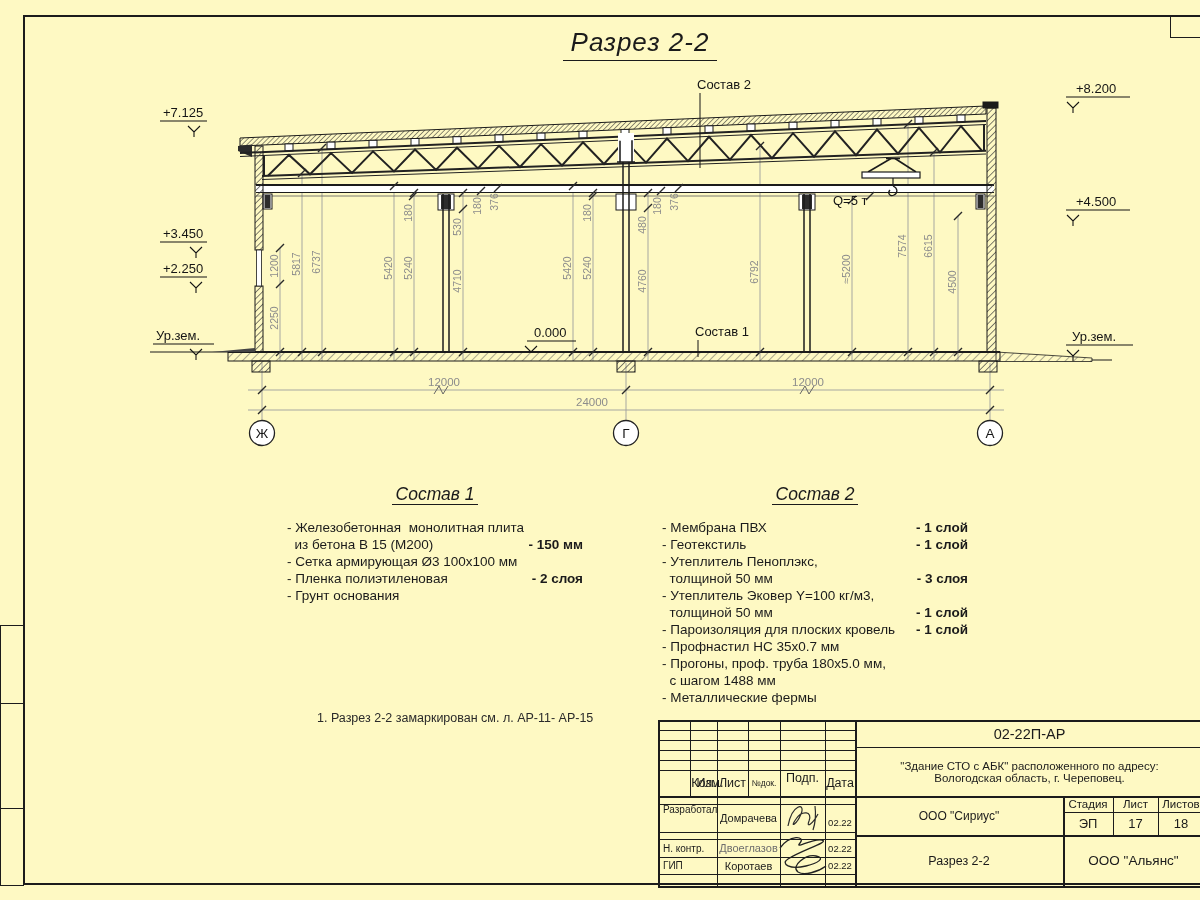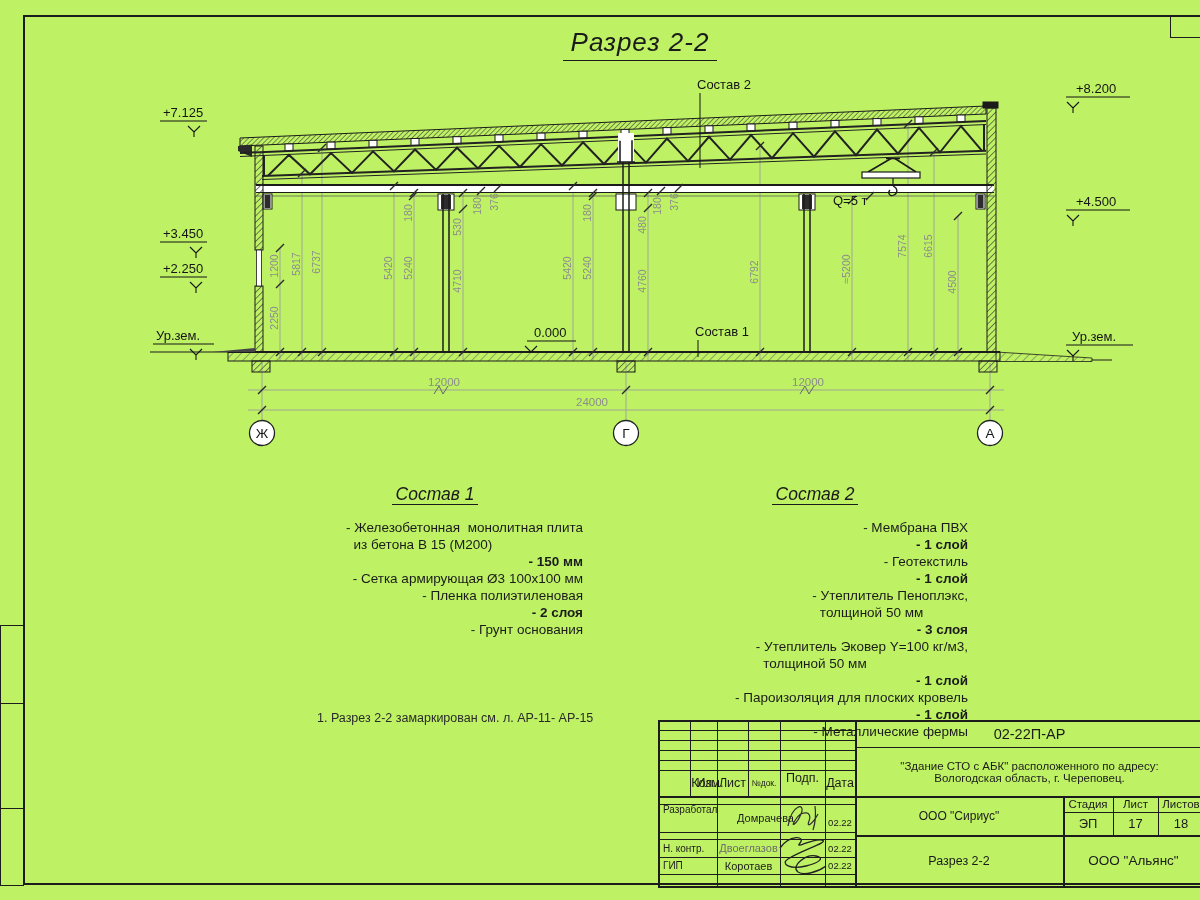--- a/index.html
+++ b/index.html
@@ -1,34 +1,34 @@
 <!DOCTYPE html>
 <html><head>
 <meta charset="utf-8">
 <style>
   html,body{margin:0;padding:0;background:#e8e8e8;}
-  .sheet{position:relative;width:1200px;height:900px;background:#bef264;overflow:hidden;
+  .sheet{position:relative;width:1200px;height:900px;background:#fef9c3;overflow:hidden;
          font-family:"Liberation Sans",sans-serif;color:#1b1b1b;}
   .abs{position:absolute;}
   
   .frame{position:absolute;left:23px;top:15px;width:1185px;height:870px;
          border:2px solid #1c1c1c;box-sizing:border-box;}
   .margin-box{position:absolute;left:0;width:24px;border:1.5px solid #1c1c1c;box-sizing:border-box;background:transparent;}
   .corner-box{position:absolute;left:1170px;top:17px;width:33px;height:21px;
               border-left:1.5px solid #1c1c1c;border-bottom:1.5px solid #1c1c1c;box-sizing:border-box;}
   
   .sheet-title{position:absolute;left:500px;top:27px;width:280px;text-align:center;}
   .sheet-title span{display:inline-block;font-style:italic;font-size:26px;letter-spacing:1px;
                     border-bottom:1.6px solid #1b1b1b;padding:0 8px 2px 8px;}
   
   .comp{position:absolute;font-size:13.5px;line-height:17px;}
   .comp-title{text-align:center;margin-bottom:14px;}
   .comp-title span{display:inline-block;font-style:italic;font-size:17.5px;
                    border-bottom:1.4px solid #1b1b1b;padding:0 4px 1px 4px;}
-  .comp-row{display:flex;justify-content:space-between;align-items:flex-end;flex-direction:column;}
+  .comp-row{display:flex;justify-content:space-between;align-items:flex-end;}
   .comp-name{white-space:pre-wrap;}
   .comp-val{white-space:nowrap;min-width:56px;text-align:right;font-weight:bold;}
   #comp2 .comp-val{min-width:48px;}
   .note{position:absolute;left:317px;top:711px;font-size:12.5px;color:#2a2a2a;}
   
   .tb{position:absolute;left:658px;top:720px;width:546px;height:168px;}
   .tb .hl{position:absolute;background:#1c1c1c;height:1.2px;}
   .tb .vl{position:absolute;background:#1c1c1c;width:1.2px;}
   .tb .thick{height:2px;}
   .tb .vthick{width:2px;}
@@ -299,20 +299,29 @@
     <div class="comp-row">
         <div class="comp-name">- Утеплитель Эковер Y=100 кг/м3,
   толщиной 50 мм</div>
         <div class="comp-val">- 1 слой</div>
       </div>
     <div class="comp-row">
         <div class="comp-name">- Пароизоляция для плоских кровель</div>
         <div class="comp-val">- 1 слой</div>
       </div>
     <div class="comp-row">
+        <div class="comp-name">- Профнастил НС 35х0.7 мм</div>
+        <div class="comp-val"></div>
+      </div>
+    <div class="comp-row">
+        <div class="comp-name">- Прогоны, проф. труба 180х5.0 мм,
+  с шагом 1488 мм</div>
+        <div class="comp-val"></div>
+      </div>
+    <div class="comp-row">
         <div class="comp-name">- Металлические фермы</div>
         <div class="comp-val"></div>
       </div>
   </div>
 
   <div class="note">1. Разрез 2-2 замаркирован см. л. АР-11- АР-15</div>
 
   <div class="tb">
 
     <div class="hl thick" style="left:0;top:0;width:546px;"></div>
@@ -345,21 +354,21 @@
     <div class="hl" style="left:405px;top:92px;width:141px;"></div>
 
     <div class="cell" style="left:0;top:50px;width:32px;height:26px;font-size:12.5px;margin-left:36px;">Изм.</div>
     <div class="cell" style="left:32px;top:50px;width:27px;height:26px;font-size:12.5px;">Кол.</div>
     <div class="cell" style="left:59px;top:50px;width:31px;height:26px;font-size:12.5px;">Лист</div>
     <div class="cell" style="left:90px;top:50px;width:32px;height:26px;font-size:8.5px;">№док.</div>
     <div class="cell" style="left:122px;top:50px;width:45px;height:16px;font-size:12.5px;">Подп.</div>
     <div class="cell" style="left:167px;top:50px;width:30px;height:26px;font-size:12.5px;">Дата</div>
 
     <div class="cell left-al" style="left:2px;top:75px;width:36px;height:28px;font-size:10px;">Разработал</div>
-    <div class="cell" style="left:76px;top:84px;width:63px;height:28px;font-size:11px;text-align:right;">Домрачева</div>
+    <div class="cell" style="left:59px;top:84px;width:63px;height:28px;font-size:11px;text-align:right;">Домрачева</div>
     <div class="cell" style="left:167px;top:92px;width:30px;height:20px;font-size:9.5px;">02.22</div>
     <div class="cell left-al" style="left:2px;top:119px;width:56px;height:18px;font-size:10px;">Н. контр.</div>
     <div class="cell" style="left:59px;top:119px;width:63px;height:18px;font-size:11px;color:#6e6e6e;">Двоеглазов</div>
     <div class="cell" style="left:167px;top:119px;width:30px;height:18px;font-size:9.5px;">02.22</div>
     <div class="cell left-al" style="left:2px;top:137px;width:56px;height:17px;font-size:10px;">ГИП</div>
     <div class="cell" style="left:59px;top:137px;width:63px;height:17px;font-size:11px;">Коротаев</div>
     <div class="cell" style="left:167px;top:137px;width:30px;height:17px;font-size:9.5px;">02.22</div>
 
     <div class="cell" style="left:197px;top:0;width:349px;height:27px;font-size:14.5px;">02-22П-АР</div>
     <div class="cell" style="left:197px;top:27px;width:349px;height:49px;font-size:11.5px;white-space:pre-line;">"Здание СТО с АБК" расположенного по адресу:

